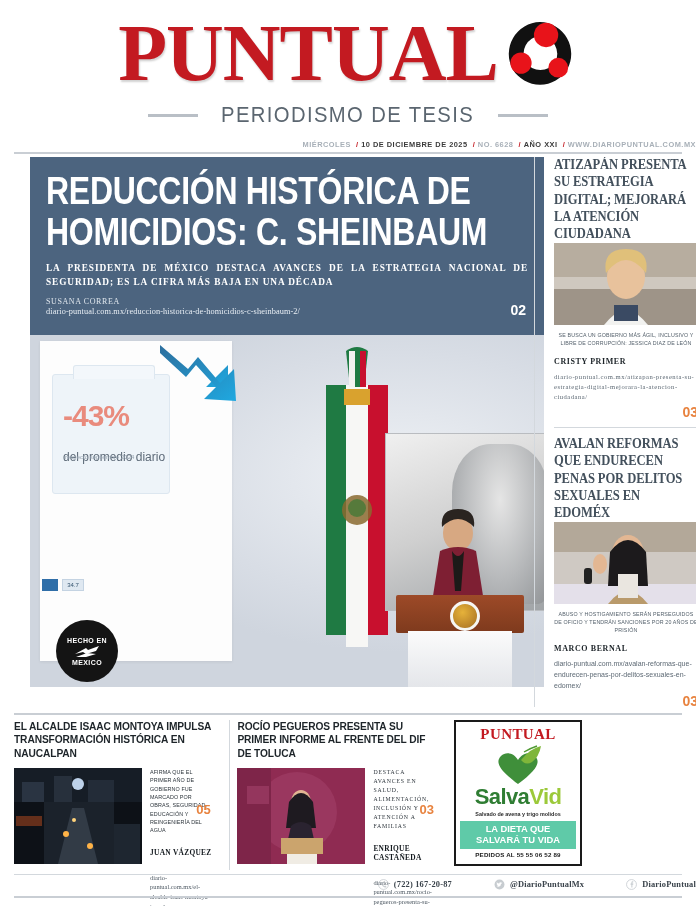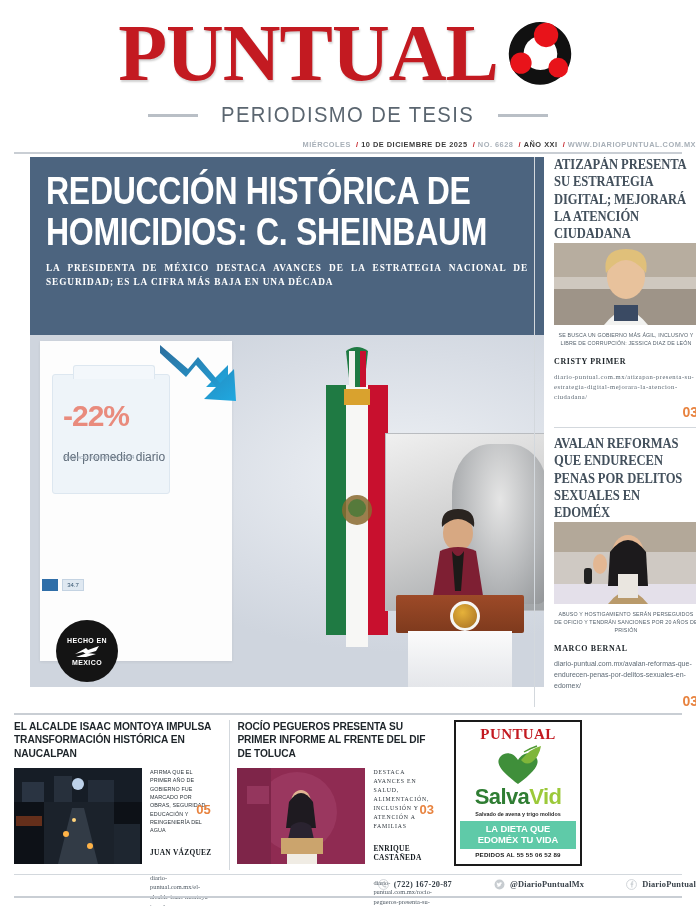--- a/index.html
+++ b/index.html
@@ -344,29 +344,34 @@
   </div>
   <div class="rule-top"></div>
 
   <div class="body-grid">
 
     <div class="col-left">
 
       <div class="lead-head">
         <div class="lead-title">REDUCCIÓN HISTÓRICA DE HOMICIDIOS: C. SHEINBAUM</div>
         <div class="lead-deck">LA PRESIDENTA DE MÉXICO DESTACA AVANCES DE LA ESTRATEGIA NACIONAL DE SEGURIDAD; ES LA CIFRA MÁS BAJA EN UNA DÉCADA</div>
+        <div class="lead-meta">
+          <div class="lead-author">SUSANA CORREA</div>
+          <div class="lead-url">diario-puntual.com.mx/reduccion-historica-de-homicidios-c-sheinbaum-2/</div>
+          <div class="lead-page">02</div>
+        </div>
       </div>
 
       <div class="lead-photo">
         <div class="ph-bg"></div>
 
         <div class="ph-slide">
           <div class="ph-card">
             <div class="ph-card-tab"></div>
-            <div class="ph-pct">-22%</div>
+            <div class="ph-pct">-43%</div>
             <div class="ph-sub1">del promedio diario</div>
             <div class="ph-sub2">respecto septiembre 2024</div>
           </div>
           <svg class="ph-arrow" viewBox="0 0 100 90">
             <defs>
               <linearGradient id="agrad" x1="0" y1="0" x2="1" y2="1">
                 <stop offset="0%" stop-color="#2d6f9e"></stop>
                 <stop offset="100%" stop-color="#1fa8e0"></stop>
               </linearGradient>
             </defs>
@@ -528,21 +533,21 @@
         <path d="M27 40 C8 26 4 18 10 12 C15 7 23 9 27 16 C31 9 39 7 44 12 C50 18 46 26 27 40 Z" fill="#3f8f3a"></path>
         <path d="M30 16 q10 -12 20 -14 q-2 11 -9 16 q-6 4 -11 -2 Z" fill="#7fb63a"></path>
         <path d="M33 8 q7 -4 13 -6" stroke="#4f9a33" stroke-width="1.4" fill="none"></path>
       </svg>
       <div class="ad-brand">
         <span class="s1">Salva</span><span class="s2">Vid</span>
       </div>
       <div class="ad-sub">Salvado de avena y trigo molidos</div>
       <div class="ad-band">
         <div>LA DIETA QUE</div>
-        <div>EDOMÉX TU VIDA</div>
+        <div>SALVARÁ TU VIDA</div>
       </div>
       <div class="ad-phone">PEDIDOS AL  55 55 06 52 89</div>
     </div>
   </div>
 
   <div class="rule-bot"></div>
   <div class="footer">
     <div class="f-item">
       <svg class="f-icon" viewBox="0 0 16 16">
         <circle cx="8" cy="8" r="7.2" fill="none" stroke="#9aa3ab" stroke-width="1.2"></circle>

